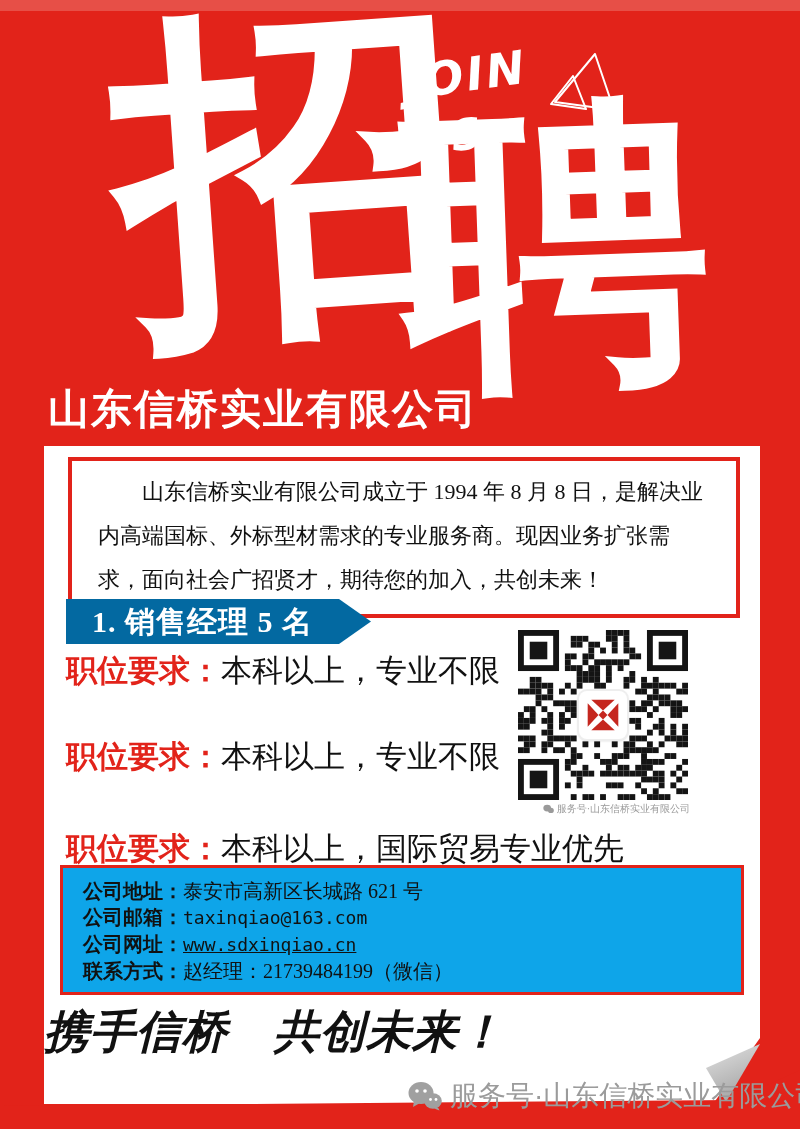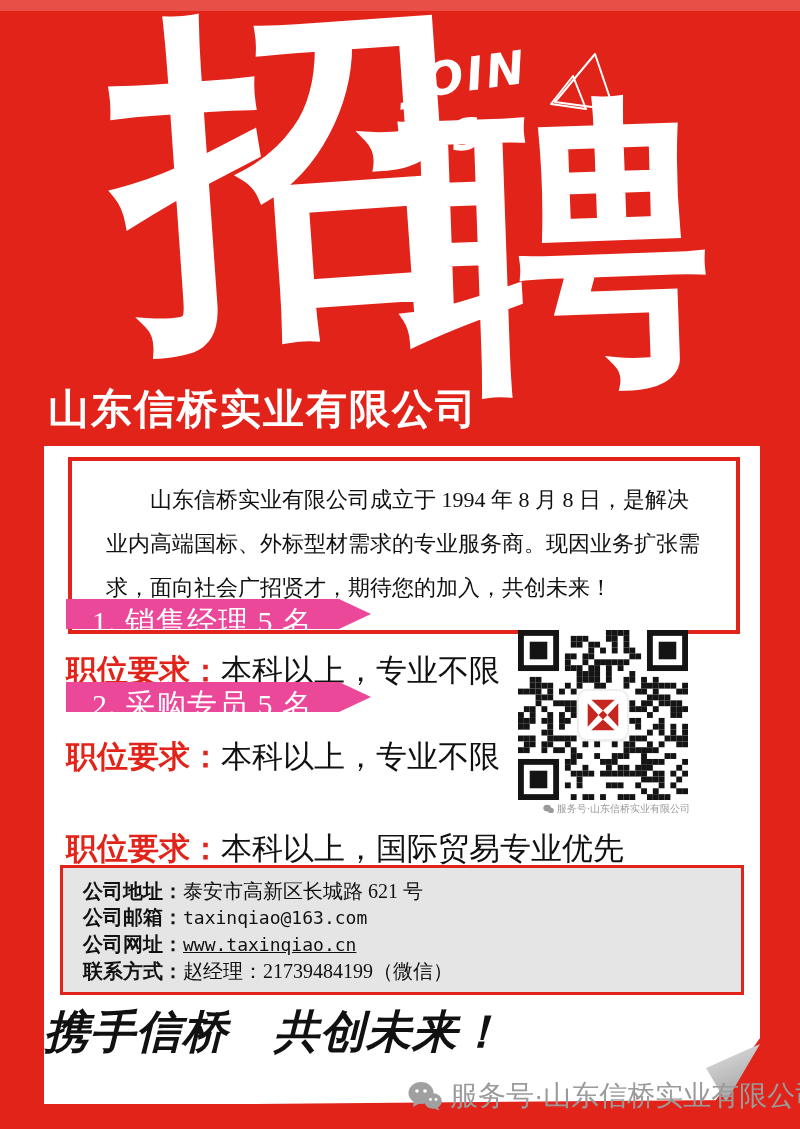--- a/index.html
+++ b/index.html
@@ -20,41 +20,41 @@
   .join-1{left:404px;top:48px;font-size:46px;letter-spacing:3px;transform:rotate(-8deg);}
   .join-2{left:410px;top:112px;font-size:43px;letter-spacing:6px;transform:rotate(-8deg);}
   .triangles{position:absolute;left:542px;top:52px;}
   .company-name{position:absolute;left:48px;top:382px;color:#fff;
     font-size:41px;font-weight:bold;letter-spacing:2px;white-space:nowrap;}
   
   .sheet{position:absolute;left:44px;top:446px;width:716px;height:658px;background:#fff;
     clip-path:polygon(0 0,716px 0,716px 592px,669px 658px,0 658px);}
   .intro-box{position:absolute;left:24px;top:11px;width:672px;box-sizing:border-box;
     border:4px solid #e2231a;background:#fff;padding:5px 22px 8px 22px;}
-  .intro-text{font-size:22px;line-height:44px;color:#111;text-indent:2em;margin:12px;}
-  .banner{position:absolute;left:22px;height:30px;line-height:46px;background:#ec4899;
-    color:#fff;font-size:30px;font-weight:400;letter-spacing:1px;
+  .intro-text{font-size:22px;line-height:44px;color:#111;text-indent:2em;margin:4px;}
+  .banner{position:absolute;left:22px;height:45px;line-height:46px;background:#0369a1;
+    color:#fff;font-size:30px;font-weight:700;letter-spacing:1px;
     padding:0 58px 0 26px;white-space:nowrap;
     clip-path:polygon(0 0,calc(100% - 32px) 0,100% 50%,calc(100% - 32px) 100%,0 100%);}
   .b1{top:153px;} .b2{top:236px;} .b3{top:322px;}
   .req{position:absolute;left:22px;font-size:31px;white-space:nowrap;}
   .r1{top:204px;} .r2{top:290px;} .r3{top:373px;margin-top:9px;}
   .req-label{color:#e2231a;font-weight:bold;}
   .req-value{color:#111;}
   
   .qr-wrap{position:absolute;left:474px;top:184px;width:170px;height:170px;background:#fff;}
   .qr-logo{position:absolute;left:61px;top:61px;width:48px;height:48px;background:#fff;
     border-radius:8px;box-shadow:0 0 0 2px #eee, 0 1px 3px rgba(0,0,0,.35);
     display:flex;align-items:center;justify-content:center;}
   .qr-caption{position:absolute;left:384px;top:356px;width:262px;text-align:right;
     font-size:10px;color:#9a9a9a;font-family:"Liberation Sans","DejaVu Sans",sans-serif;
     display:flex;justify-content:flex-end;align-items:center;gap:3px;}
   
   .contact-box{position:absolute;left:16px;top:419px;width:684px;box-sizing:border-box;
-    border:3px solid #e2231a;background:#e5e5e5;padding:10px 14px 8px 20px;}
+    border:3px solid #e2231a;background:#0ea5e9;padding:10px 14px 8px 20px;}
   .contact-line{font-size:20px;line-height:26px;color:#111;white-space:nowrap;}
   .c-label{font-weight:bold;}
   .c-mono{font-family:"DejaVu Sans Mono","Liberation Mono",monospace;font-size:18px;}
   .c-underline{text-decoration:underline;}
   
   .slogan{position:absolute;left:0;top:556px;width:100%;text-align:left;
     font-size:45px;font-weight:bold;font-style:italic;color:#111;letter-spacing:1px;
     white-space:pre;}
   
   .fold{position:absolute;left:704px;top:1038px;width:60px;height:68px;}
@@ -87,21 +87,20 @@
 
     <div class="intro-box">
       <p class="intro-text">山东信桥实业有限公司成立于 1994 年 8 月 8 日，是解决业内高端国标、外标型材需求的专业服务商。现因业务扩张需求，面向社会广招贤才，期待您的加入，共创未来！</p>
     </div>
 
     <div class="banner b1">1. 销售经理 5 名</div>
     <div class="req r1">
       <span class="req-label">职位要求：</span><span class="req-value">本科以上，专业不限</span>
     </div>
 
-    <div class="banner b2">2. 采购专员 5 名</div>
     <div class="req r2">
       <span class="req-label">职位要求：</span><span class="req-value">本科以上，专业不限</span>
     </div>
 
     <div class="req r3">
       <span class="req-label">职位要求：</span><span class="req-value">本科以上，国际贸易专业优先</span>
     </div>
 
     <div class="qr-wrap">
       <svg id="qr-svg" width="170" height="170" viewBox="0 0 174 174">
@@ -400,21 +399,21 @@
     </div>
 
     <div class="contact-box">
       <div class="contact-line">
         <span class="c-label">公司地址：</span><span>泰安市高新区长城路 621 号</span>
       </div>
       <div class="contact-line">
         <span class="c-label">公司邮箱：</span><span class="c-mono">taxinqiao@163.com</span>
       </div>
       <div class="contact-line">
-        <span class="c-label">公司网址：</span><span class="c-mono c-underline">www.taxinqiao.cn</span>
+        <span class="c-label">公司网址：</span><span class="c-mono c-underline">www.sdxinqiao.cn</span>
       </div>
       <div class="contact-line">
         <span class="c-label">联系方式：</span><span>赵经理：21739484199（微信）</span>
       </div>
     </div>
 
     <div class="slogan">携手信桥　共创未来！</div>
   </div>
 
   <svg class="fold" width="60" height="68" viewBox="0 0 60 68">

